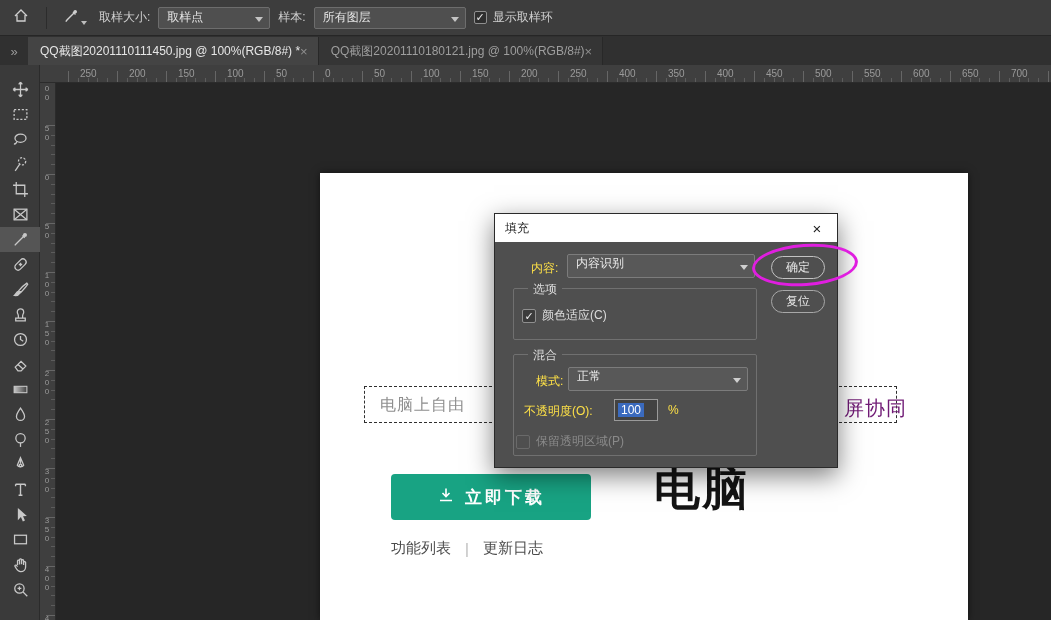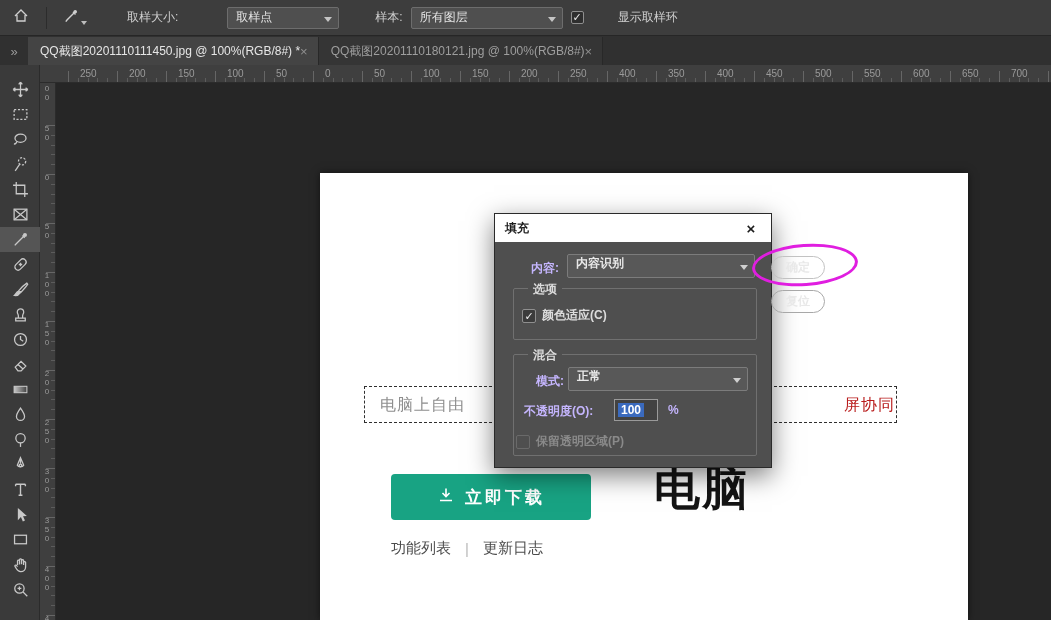--- a/index.html
+++ b/index.html
@@ -6,24 +6,24 @@
   html,body { background:#1e1e1e; }
   body { font-family:"Liberation Sans","DejaVu Sans",sans-serif; }
   .stage { position:relative; width:1051px; height:620px; overflow:hidden; background:#262626; color:#d6d6d6; font-size:12px; }
 
   
   .options-bar { position:absolute; left:0; top:0; width:1051px; height:36px; background:#3d3d3d; border-bottom:1px solid #262626; display:flex; align-items:center; gap:8px; padding:0 8px; z-index:20; }
   .ob-sep { width:1px; height:22px; background:#2c2c2c; margin:0 4px; }
   .ob-icon { width:26px; height:26px; display:flex; align-items:center; justify-content:center; border-radius:3px; }
   .tool-preview { display:flex; align-items:flex-end; gap:2px; padding:2px 4px; }
   .mini-chev { width:0; height:0; border-left:3px solid transparent; border-right:3px solid transparent; border-top:4px solid #bdbdbd; margin-bottom:2px; }
-  .ob-label { color:#cfcfcf; white-space:nowrap;margin-left:28px; }
+  .ob-label { color:#cfcfcf; white-space:nowrap; }
   .dropdown { position:relative; height:22px; background:#4f4f4f; border:1px solid #6d6d6d; border-radius:2px; display:flex; align-items:center; padding:0 20px 0 8px; color:#e4e4e4; cursor:default; }
   .dropdown .chev { position:absolute; right:6px; top:9px; width:0; height:0; border-left:4px solid transparent; border-right:4px solid transparent; border-top:5px solid #c4c4c4; }
-  .dd-sample { width:112px;margin-left:41px; }
+  .dd-sample { width:112px; }
   .dd-layers { width:152px; }
   .checkbox { width:13px; height:13px; background:#2e2e2e; border:1px solid #8f8f8f; border-radius:2px; color:#eaeaea; font-size:11px; line-height:11px; text-align:center; }
   .cbrow { display:flex; align-items:center; gap:6px; }
 
   
   .tab-bar { position:absolute; left:0; top:36px; width:1051px; height:29px; background:#303030; display:flex; align-items:flex-end; z-index:19; }
   .panel-chev { width:28px; color:#9a9a9a; font-size:13px; text-align:center; padding-bottom:6px; }
   .tab { height:28px; display:flex; align-items:center; gap:0; padding:0 10px 0 12px; background:#353535; color:#9e9e9e; border-right:1px solid #282828; white-space:nowrap; cursor:default; }
   .tab.active { background:#444444; color:#e6e6e6; }
   .tab-close { color:#8f8f8f; font-size:13px; }
@@ -44,30 +44,30 @@
   .ruler-v .minor { position:absolute; top:42px; bottom:0; right:0; width:4px; background:repeating-linear-gradient(to bottom, #5c5c5c 0 1px, transparent 1px 9.8px); }
   .ruler-v .major { position:absolute; top:42px; bottom:0; right:0; left:6px; background:repeating-linear-gradient(to bottom, #666 0 1px, transparent 1px 49px); }
   .vnum { position:absolute; left:2px; font-size:8px; line-height:9px; color:#9a9a9a; white-space:pre; text-align:center; width:10px; }
 
   
   .canvas-area { position:absolute; left:56px; top:83px; right:0; bottom:0; background:#262626; z-index:1; }
   .doc-canvas { position:absolute; left:320px; top:173px; width:648px; height:447px; background:#ffffff; box-shadow:0 0 8px rgba(0,0,0,.55); }
   .headline { position:absolute; left:334px; top:225px; font-size:46px; font-weight:800; color:#141414; line-height:60px; letter-spacing:2px; }
   .sel-box { position:absolute; left:44px; top:213px; width:533px; height:37px; border:1px dashed #2f2f2f; }
   .para-left { position:absolute; left:60px; top:222px; font-size:16px; color:#8e8e8e; letter-spacing:1px; }
-  .para-right { position:absolute; left:524px; top:222px; font-size:16px; color:#b91c1c; letter-spacing:1px; }
+  .para-right { position:absolute; left:524px; top:222px; font-size:20px; color:#701a75; letter-spacing:1px; }
   .dl-btn { position:absolute; left:71px; top:301px; width:200px; height:46px; background:#18a383; border-radius:4px; display:flex; align-items:center; justify-content:center; gap:10px; color:#fff; font-size:17px; font-weight:600; letter-spacing:3px; }
   .links { position:absolute; left:71px; top:366px; font-size:15px; color:#4c4c4c; display:flex; align-items:center; gap:14px; }
   .links .bar { color:#b9b9b9; }
 
   
-  .dialog { position:absolute; left:494px; top:213px; width:278px; height:255px; background:#4f4f4f; border:1px solid #2a2a2a; box-shadow:0 8px 24px rgba(0,0,0,.5); z-index:50;font-weight:bold; }
+  .dialog { position:absolute; left:494px; top:213px; width:344px; height:255px; background:#4f4f4f; border:1px solid #2a2a2a; box-shadow:0 8px 24px rgba(0,0,0,.5); z-index:50; }
   .dlg-title { position:absolute; left:0; top:0; width:100%; height:28px; background:#ffffff; color:#1d1d1d; display:flex; align-items:center; padding:0 10px; font-size:12px; }
   .dlg-close { margin-left:auto; color:#1d1d1d; font-size:15px; width:20px; text-align:center; }
-  .dlg-label { position:absolute; color:#c4b5fd; }
+  .dlg-label { position:absolute; color:#fde047; }
   .dlg-dd { position:absolute; height:24px; background:#585858; border:1px solid #7c7c7c; border-radius:2px; display:flex; align-items:flex-start; padding:0 20px 0 8px; color:#e8e8e8; }
   .dlg-dd .chev { position:absolute; right:6px; top:10px; width:0; height:0; border-left:4px solid transparent; border-right:4px solid transparent; border-top:5px solid #cfcfcf; }
   .dd-content { left:72px; top:40px; width:188px; }
   .dlg-btn { position:absolute; left:276px; width:54px; height:23px; border:1px solid #c2c2c2; border-radius:12px; background:transparent; color:#e8e8e8; font-size:12px; display:flex; align-items:center; justify-content:center; }
   .btn-ok { top:42px; }
   .btn-reset { top:76px; border-color:#a8a8a8; }
   .group { position:absolute; left:18px; width:244px; border:1px solid #707070; border-radius:2px; }
   .group-options { top:74px; height:52px; }
   .group-blend { top:140px; height:102px; }
   .legend { position:absolute; top:-8px; left:14px; background:#4f4f4f; padding:0 5px; color:#dcdcdc; }

